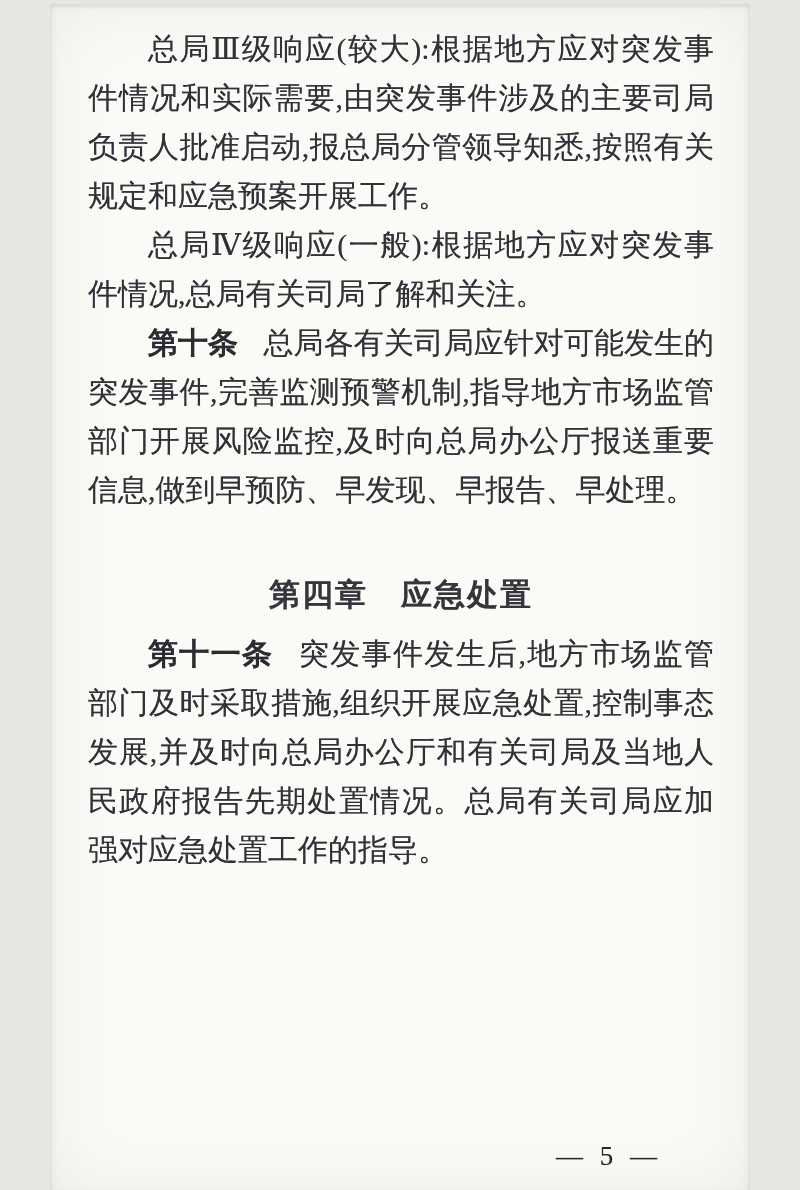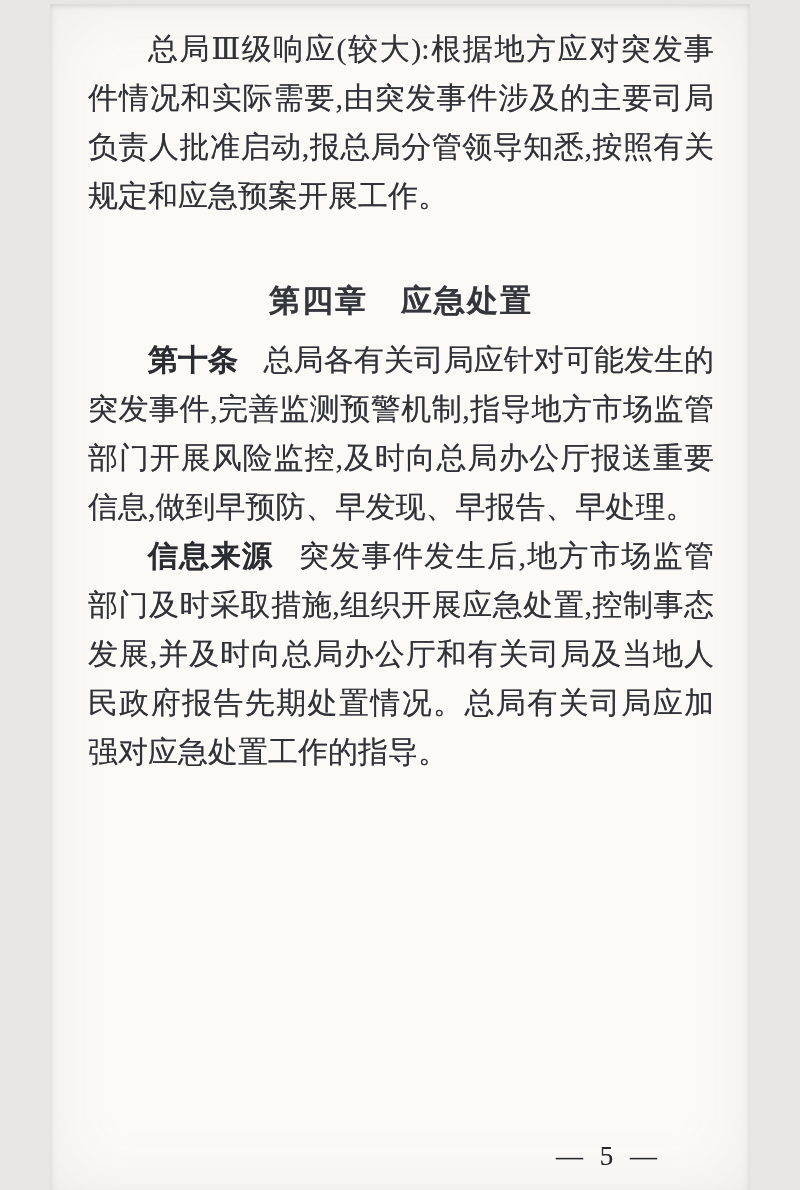--- a/index.html
+++ b/index.html
@@ -66,18 +66,19 @@
     text-shadow: 0 0 0.5px rgba(38, 39, 43, 0.5);
     white-space: nowrap;
   }
 </style>
 </head>
 <body>
 
 <div class="page">
   <div class="content" id="doc-content">
       <p class="block block-body"><span>总局Ⅲ级响应(较大):根据地方应对突发事件情况和实际需要,由突发事件涉及的主要司局负责人批准启动,报总局分管领导知悉,按照有关规定和应急预案开展工作。</span></p>
+      <p class="block block-body"><span>总局Ⅳ级响应(一般):根据地方应对突发事件情况,总局有关司局了解和关注。</span></p>
+      <p class="block block-article"><span class="lead">第十条</span><span>总局各有关司局应针对可能发生的突发事件,完善监测预警机制,指导地方市场监管部门开展风险监控,及时向总局办公厅报送重要信息,做到早预防、早发现、早报告、早处理。</span></p>
       <p class="block block-chapter"><span>第四章　应急处置</span></p>
-      <p class="block block-article"><span class="lead">第十条</span><span>总局各有关司局应针对可能发生的突发事件,完善监测预警机制,指导地方市场监管部门开展风险监控,及时向总局办公厅报送重要信息,做到早预防、早发现、早报告、早处理。</span></p>
-      <p class="block block-article"><span class="lead">信息来源</span><span>突发事件发生后,地方市场监管部门及时采取措施,组织开展应急处置,控制事态发展,并及时向总局办公厅和有关司局及当地人民政府报告先期处置情况。总局有关司局应加强对应急处置工作的指导。</span></p>
+      <p class="block block-article"><span class="lead">第十一条</span><span>突发事件发生后,地方市场监管部门及时采取措施,组织开展应急处置,控制事态发展,并及时向总局办公厅和有关司局及当地人民政府报告先期处置情况。总局有关司局应加强对应急处置工作的指导。</span></p>
     </div>
   <div class="page-number">— 5 —</div>
 </div>
 
 </body></html>

